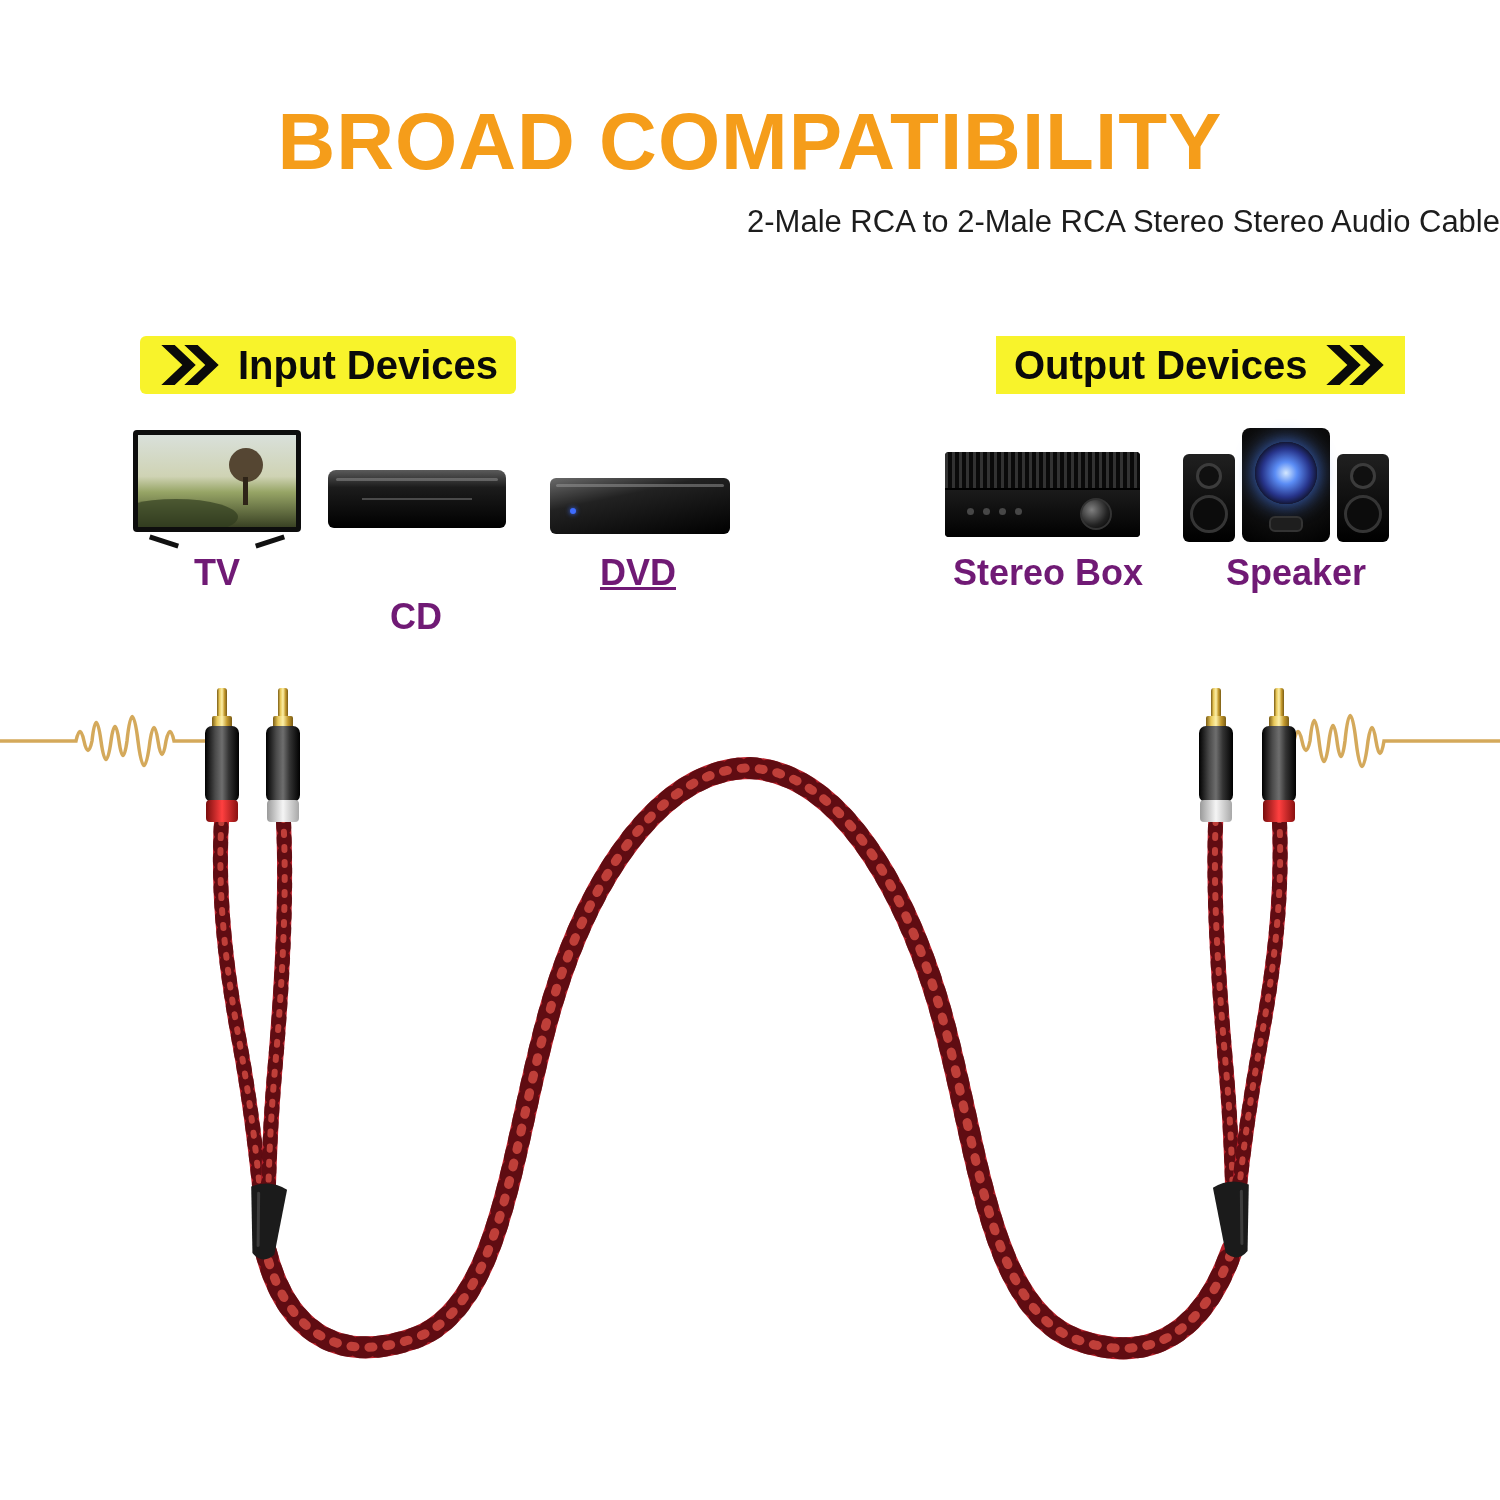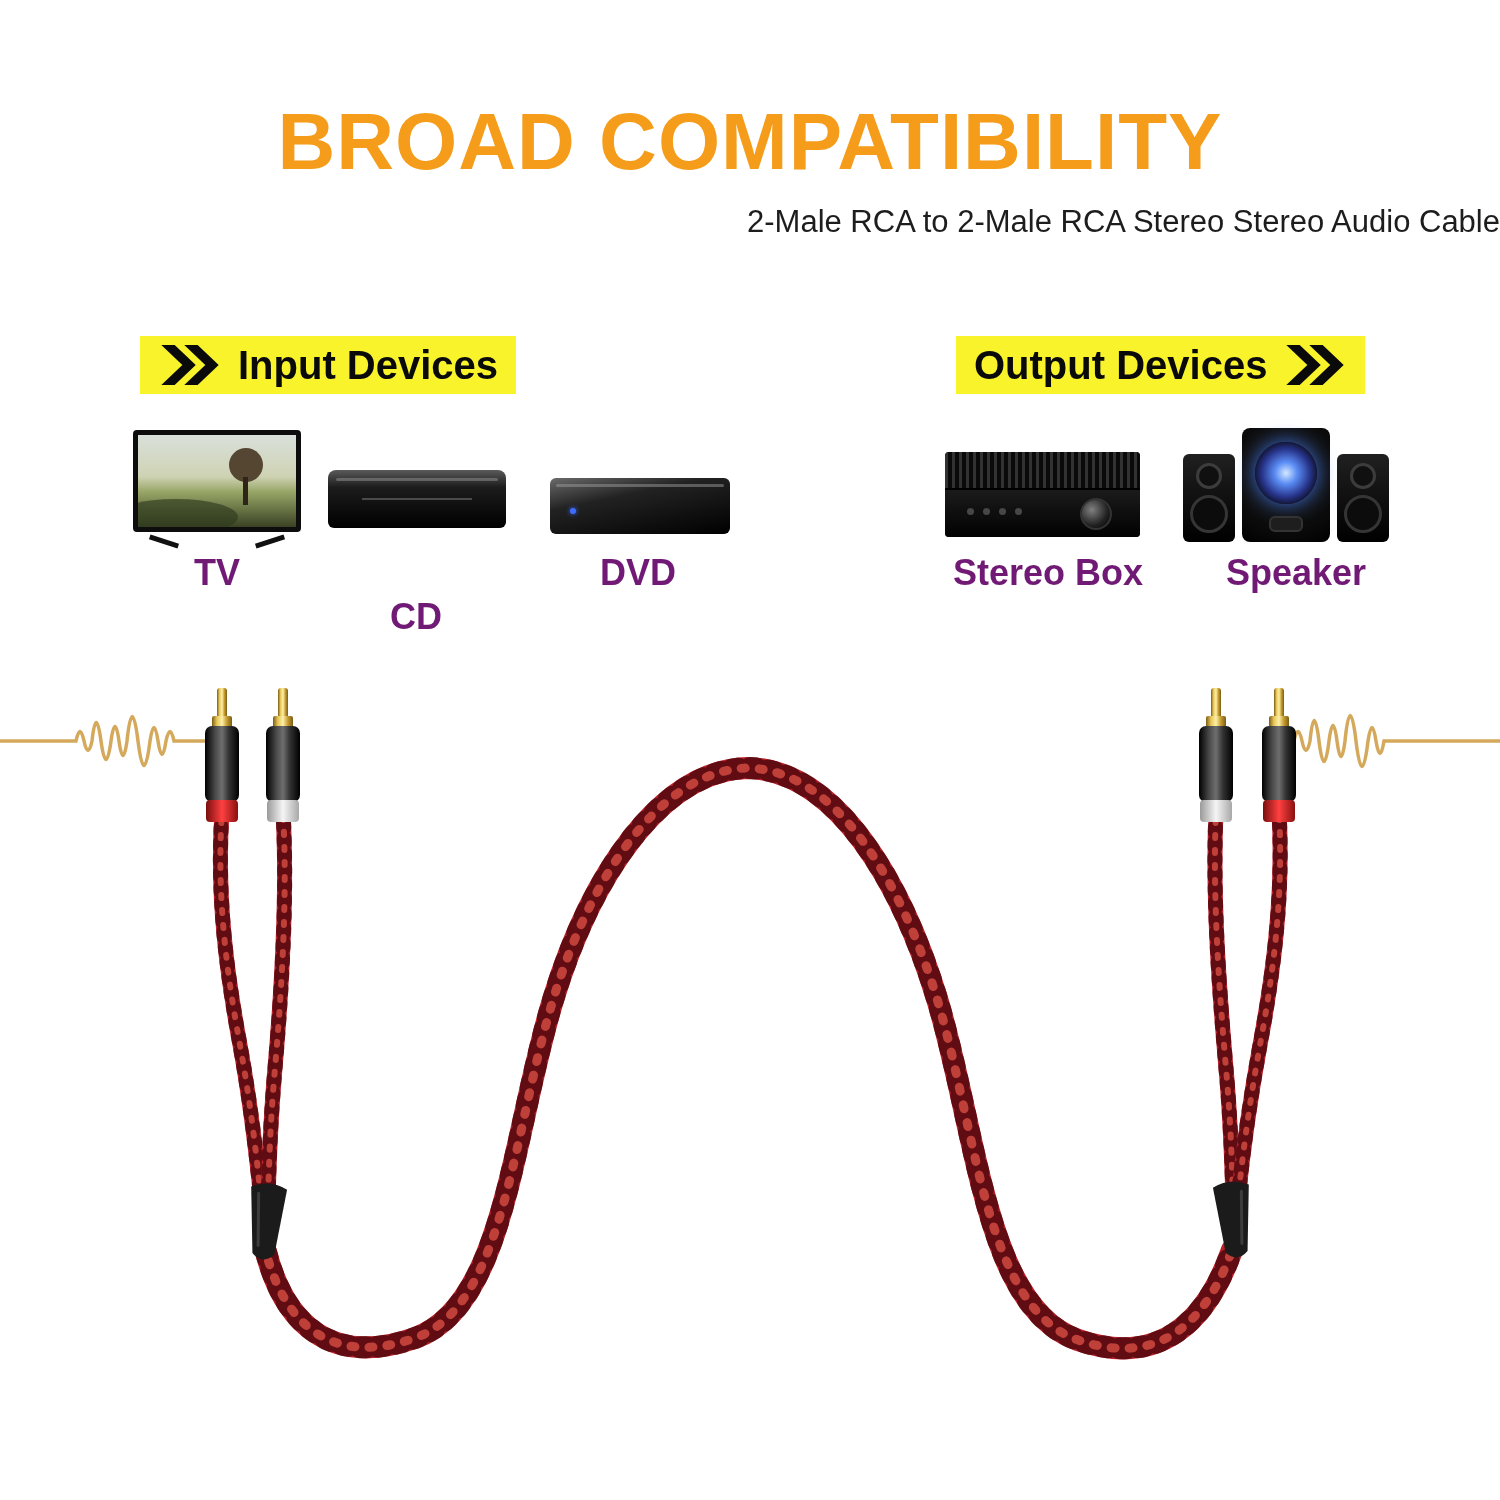--- a/index.html
+++ b/index.html
@@ -9,22 +9,22 @@
   
   .title{position:absolute;top:96px;left:0;width:100%;text-align:center;
          font-size:80px;font-weight:bold;color:#f59d1a;letter-spacing:1px;}
   .subtitle{position:absolute;top:204px;left:0;width:100%;text-align:right;
             font-size:31px;color:#1d1d1d;}
 
   
   .badge{position:absolute;top:336px;height:58px;display:flex;align-items:center;
          background:#f8f32b;padding:0 18px;gap:16px;}
   .badge .badge-label{font-size:40px;font-weight:bold;color:#0a0a0a;white-space:nowrap;}
-  .badge-input{left:140px;}
-  .badge-output{left:956px;}
+  .badge-input{left:140px;border-radius:6px;}
+  .badge-output{left:996px;}
   .chevrons{width:64px;height:44px;display:block;}
 
   
   .device{position:absolute;}
   .device-label{position:absolute;top:552px;transform:translateX(-50%);
                 font-size:36px;font-weight:bold;color:#701a75;white-space:nowrap;}
 
   
   .tv{left:133px;top:430px;width:168px;height:118px;}
   .tv-frame{width:158px;height:92px;border:5px solid #0d0d0d;border-radius:4px;overflow:hidden;background:#000;}
@@ -133,21 +133,21 @@
   </div>
 
   <div class="speaker">
     <div class="sp-side"></div>
     <div class="sp-center"></div>
     <div class="sp-side"></div>
   </div>
 
   <div class="device-label" style="left:217px;">TV</div>
   <div class="device-label" style="left:416px;margin-top:44px;">CD</div>
-  <div class="device-label" style="left:638px;">DVD</div>
+  <div class="device-label" style="left:638px;text-decoration:underline;">DVD</div>
   <div class="device-label" style="left:1048px;">Stereo Box</div>
   <div class="device-label" style="left:1296px;text-align:center;">Speaker</div>
 
   <svg class="cable-art" width="1500" height="1500" viewBox="0 0 1500 1500">
     <defs>
       <linearGradient id="goldGrad" x1="0" y1="0" x2="1" y2="0">
         <stop offset="0" stop-color="#7a5c15"></stop>
         <stop offset="0.25" stop-color="#e8c85a"></stop>
         <stop offset="0.5" stop-color="#fdf0a8"></stop>
         <stop offset="0.75" stop-color="#c49a2e"></stop>

